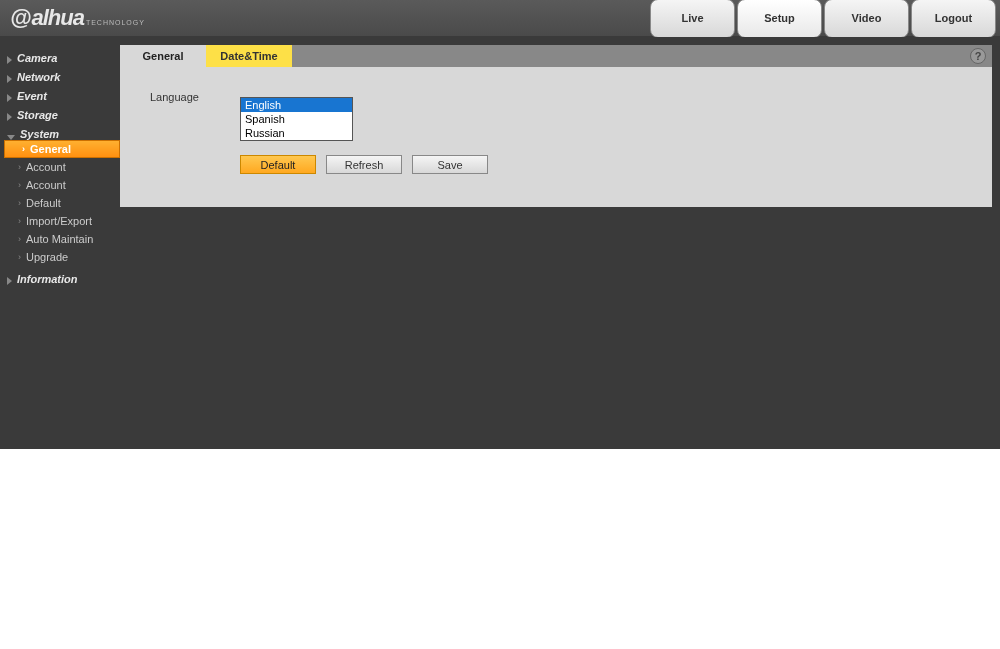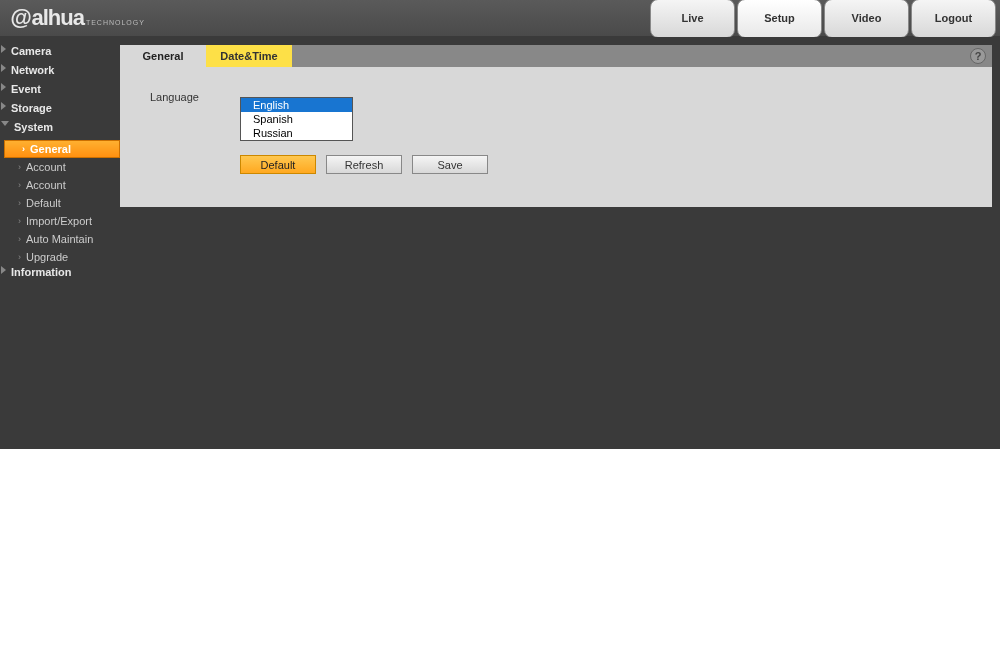--- a/index.html
+++ b/index.html
@@ -23,20 +23,21 @@
     
     .logo {
       display: flex;
       align-items: baseline;
       color: #e8e8e8;
     }
     
     .logo-main {
       font-size: 22px;
       font-weight: bold;
+      font-style: italic;
       letter-spacing: -1px;
     }
     
     .logo-at {
       font-size: 22px;
       font-weight: bold;
       font-style: italic;
     }
     
     .logo-sub {
@@ -78,26 +79,27 @@
     
     .sidebar {
       width: 120px;
       background: #3a3a3a;
       padding-top: 8px;
     }
     
     .nav-item {
       height: 19px;
       display: flex;
-      align-items: flex-start;
-      padding-left: 1px;
+      align-items: flex-end;
+      padding-left: 7px;
       color: #e8e8e8;
       font-weight: bold;
       font-size: 11px;
       cursor: pointer;
+      font-style: italic;
     }
     
     .nav-item .arrow {
       width: 0;
       height: 0;
       border-top: 4px solid transparent;
       border-bottom: 4px solid transparent;
       border-left: 5px solid #888;
       margin-right: 5px;
     }
@@ -220,21 +222,21 @@
     .dropdown-list {
       position: absolute;
       width: 113px;
       border: 1px solid #555;
       background: #fff;
       font-size: 11px;
       z-index: 10;
     }
     
     .dropdown-option {
-      padding: 0px 12px;
+      padding: 0px 4px;
       height: 14px;
       line-height: 14px;
       cursor: pointer;
     }
     
     .dropdown-option.selected {
       background: #1875d1;
       color: #fff;
     }
     

